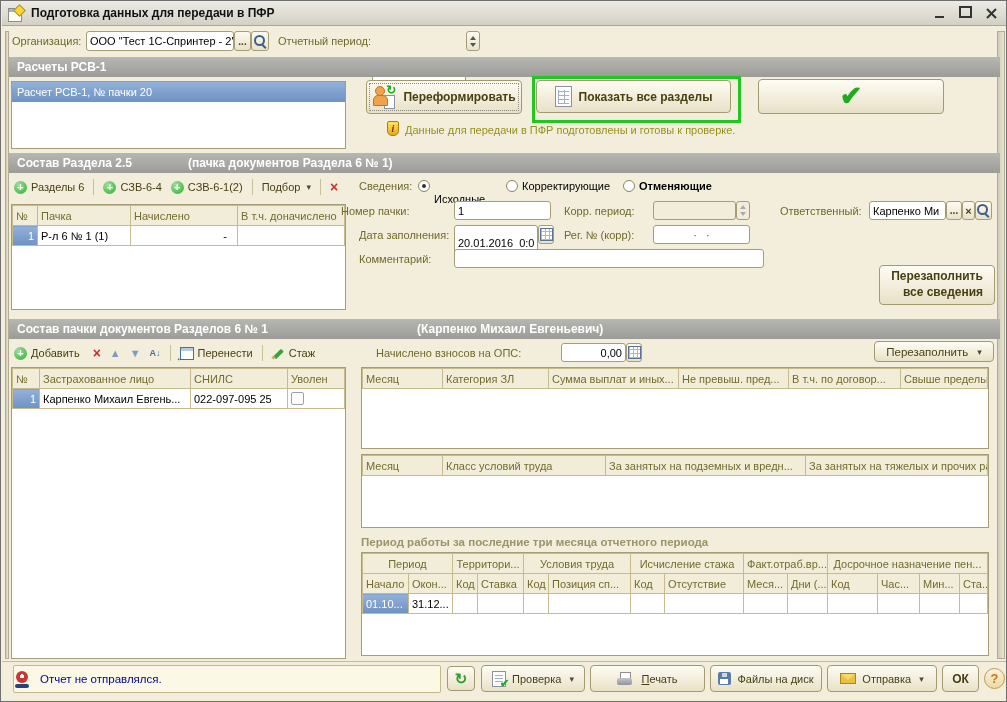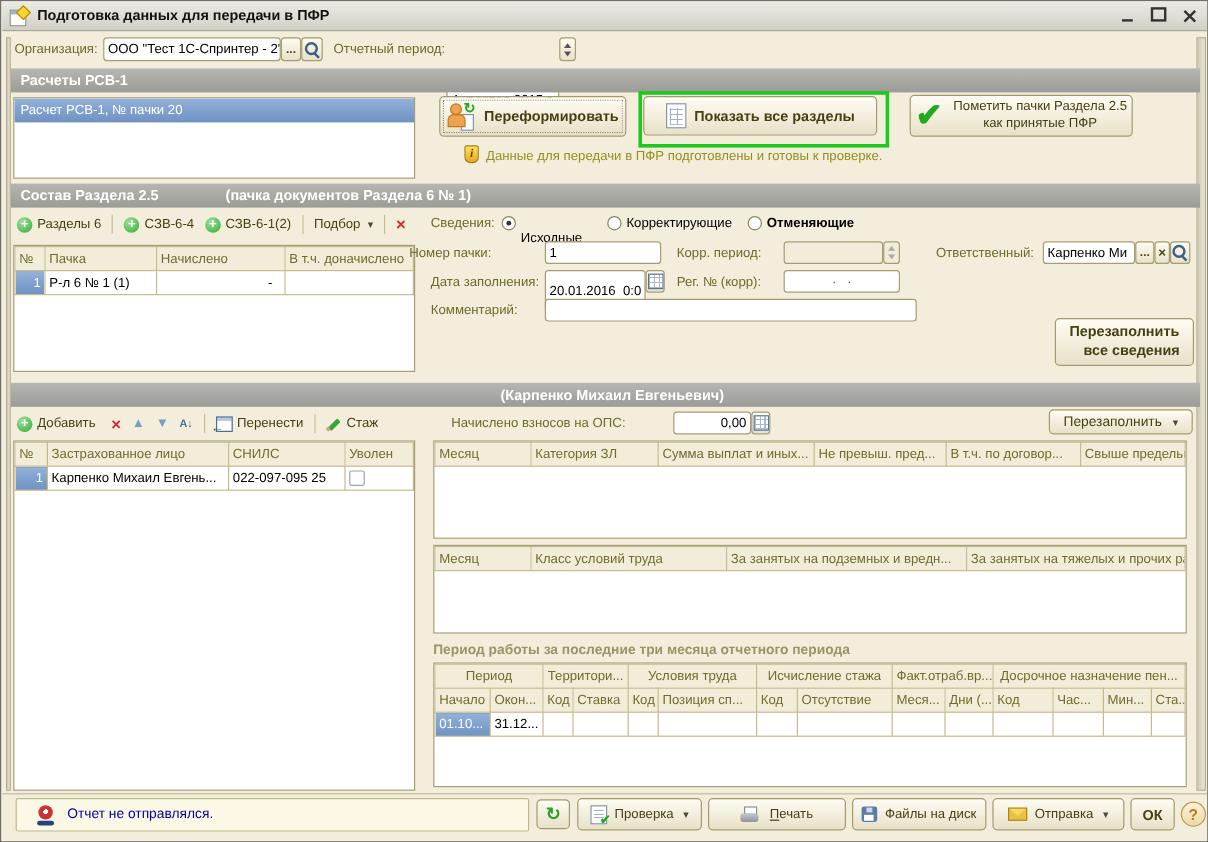--- a/index.html
+++ b/index.html
@@ -152,24 +152,20 @@
   </div>
 
   <div class="hlframe" style="left:531px;top:75px;width:203px;height:41px;"></div>
   <div class="btn" style="left:535px;top:79px;width:195px;height:33px;">
     <span class="docgrid"></span>
     <span>Показать все разделы</span>
   </div>
 
   <div class="btn small" style="left:757px;top:78px;width:186px;height:35px;gap:9px;">
     <span class="bigcheck">✔</span>
-    <span style="text-align:center;line-height:1.25;">
-      <span style="display:block;">Пометить пачки Раздела 2.5</span>
-      <span style="display:block;">как принятые ПФР</span>
-    </span>
   </div>
 
   <span class="shield abs" style="left:386px;top:120px;">i</span>
   <span class="infotext" style="left:404px;top:123px;">Данные для передачи в ПФР подготовлены и готовы к проверке.</span>
 
   <div class="secH" style="top:152px;">
     <span>Состав Раздела 2.5</span>
     <span style="margin-left:56px;">(пачка документов Раздела 6 № 1)</span>
   </div>
 
@@ -257,20 +253,21 @@
   <div class="inp" style="left:453px;top:248px;width:310px;height:19px;"></div>
 
   <div class="btn" style="left:878px;top:264px;width:116px;height:40px;">
     <span style="text-align:center;line-height:1.3;">
       <span style="display:block;">Перезаполнить</span>
       <span style="display:block;margin-left:12px;">все сведения</span>
     </span>
   </div>
 
   <div class="secH" style="top:318px;">
+    <span>Состав пачки документов Разделов 6 № 1</span>
     <span style="position:absolute;left:408px;">(Карпенко Михаил Евгеньевич)</span>
   </div>
 
   <div class="toolbar" style="left:13px;top:342px;">
     <span class="tbtn">
         <span class="plus">+</span>
         <span>Добавить</span>
       </span>
     <span class="delx" style="margin-left:4px;">×</span>
     <span class="arr">▲</span>
@@ -428,21 +425,21 @@
         <td></td>
         <td></td>
         <td></td>
       </tr>
     </tbody>
       </table>
   </div>
 
   <div class="abs" style="left:1px;top:660px;width:1004px;height:1px;background:#c3bb9b;"></div>
 
-  <div class="abs" style="left:12px;top:664px;width:428px;height:28px;background:#fbf9e6;border:1px solid #c2b88d;border-radius:2px;display:flex;align-items:center;gap:9px;padding:0 16px;box-sizing:border-box;">
+  <div class="abs" style="left:12px;top:664px;width:428px;height:28px;background:#fbf9e6;border:1px solid #c2b88d;border-radius:2px;display:flex;align-items:center;gap:9px;padding:0 0;box-sizing:border-box;">
     <span class="pfr"></span>
     <span class="statustext">Отчет не отправлялся.</span>
   </div>
 
   <div class="btn" style="left:446px;top:665px;width:28px;height:25px;">
     <span class="refr">↻</span>
   </div>
 
   <div class="btn small" style="left:480px;top:664px;width:104px;height:27px;gap:6px;">
     <span class="docchk">

